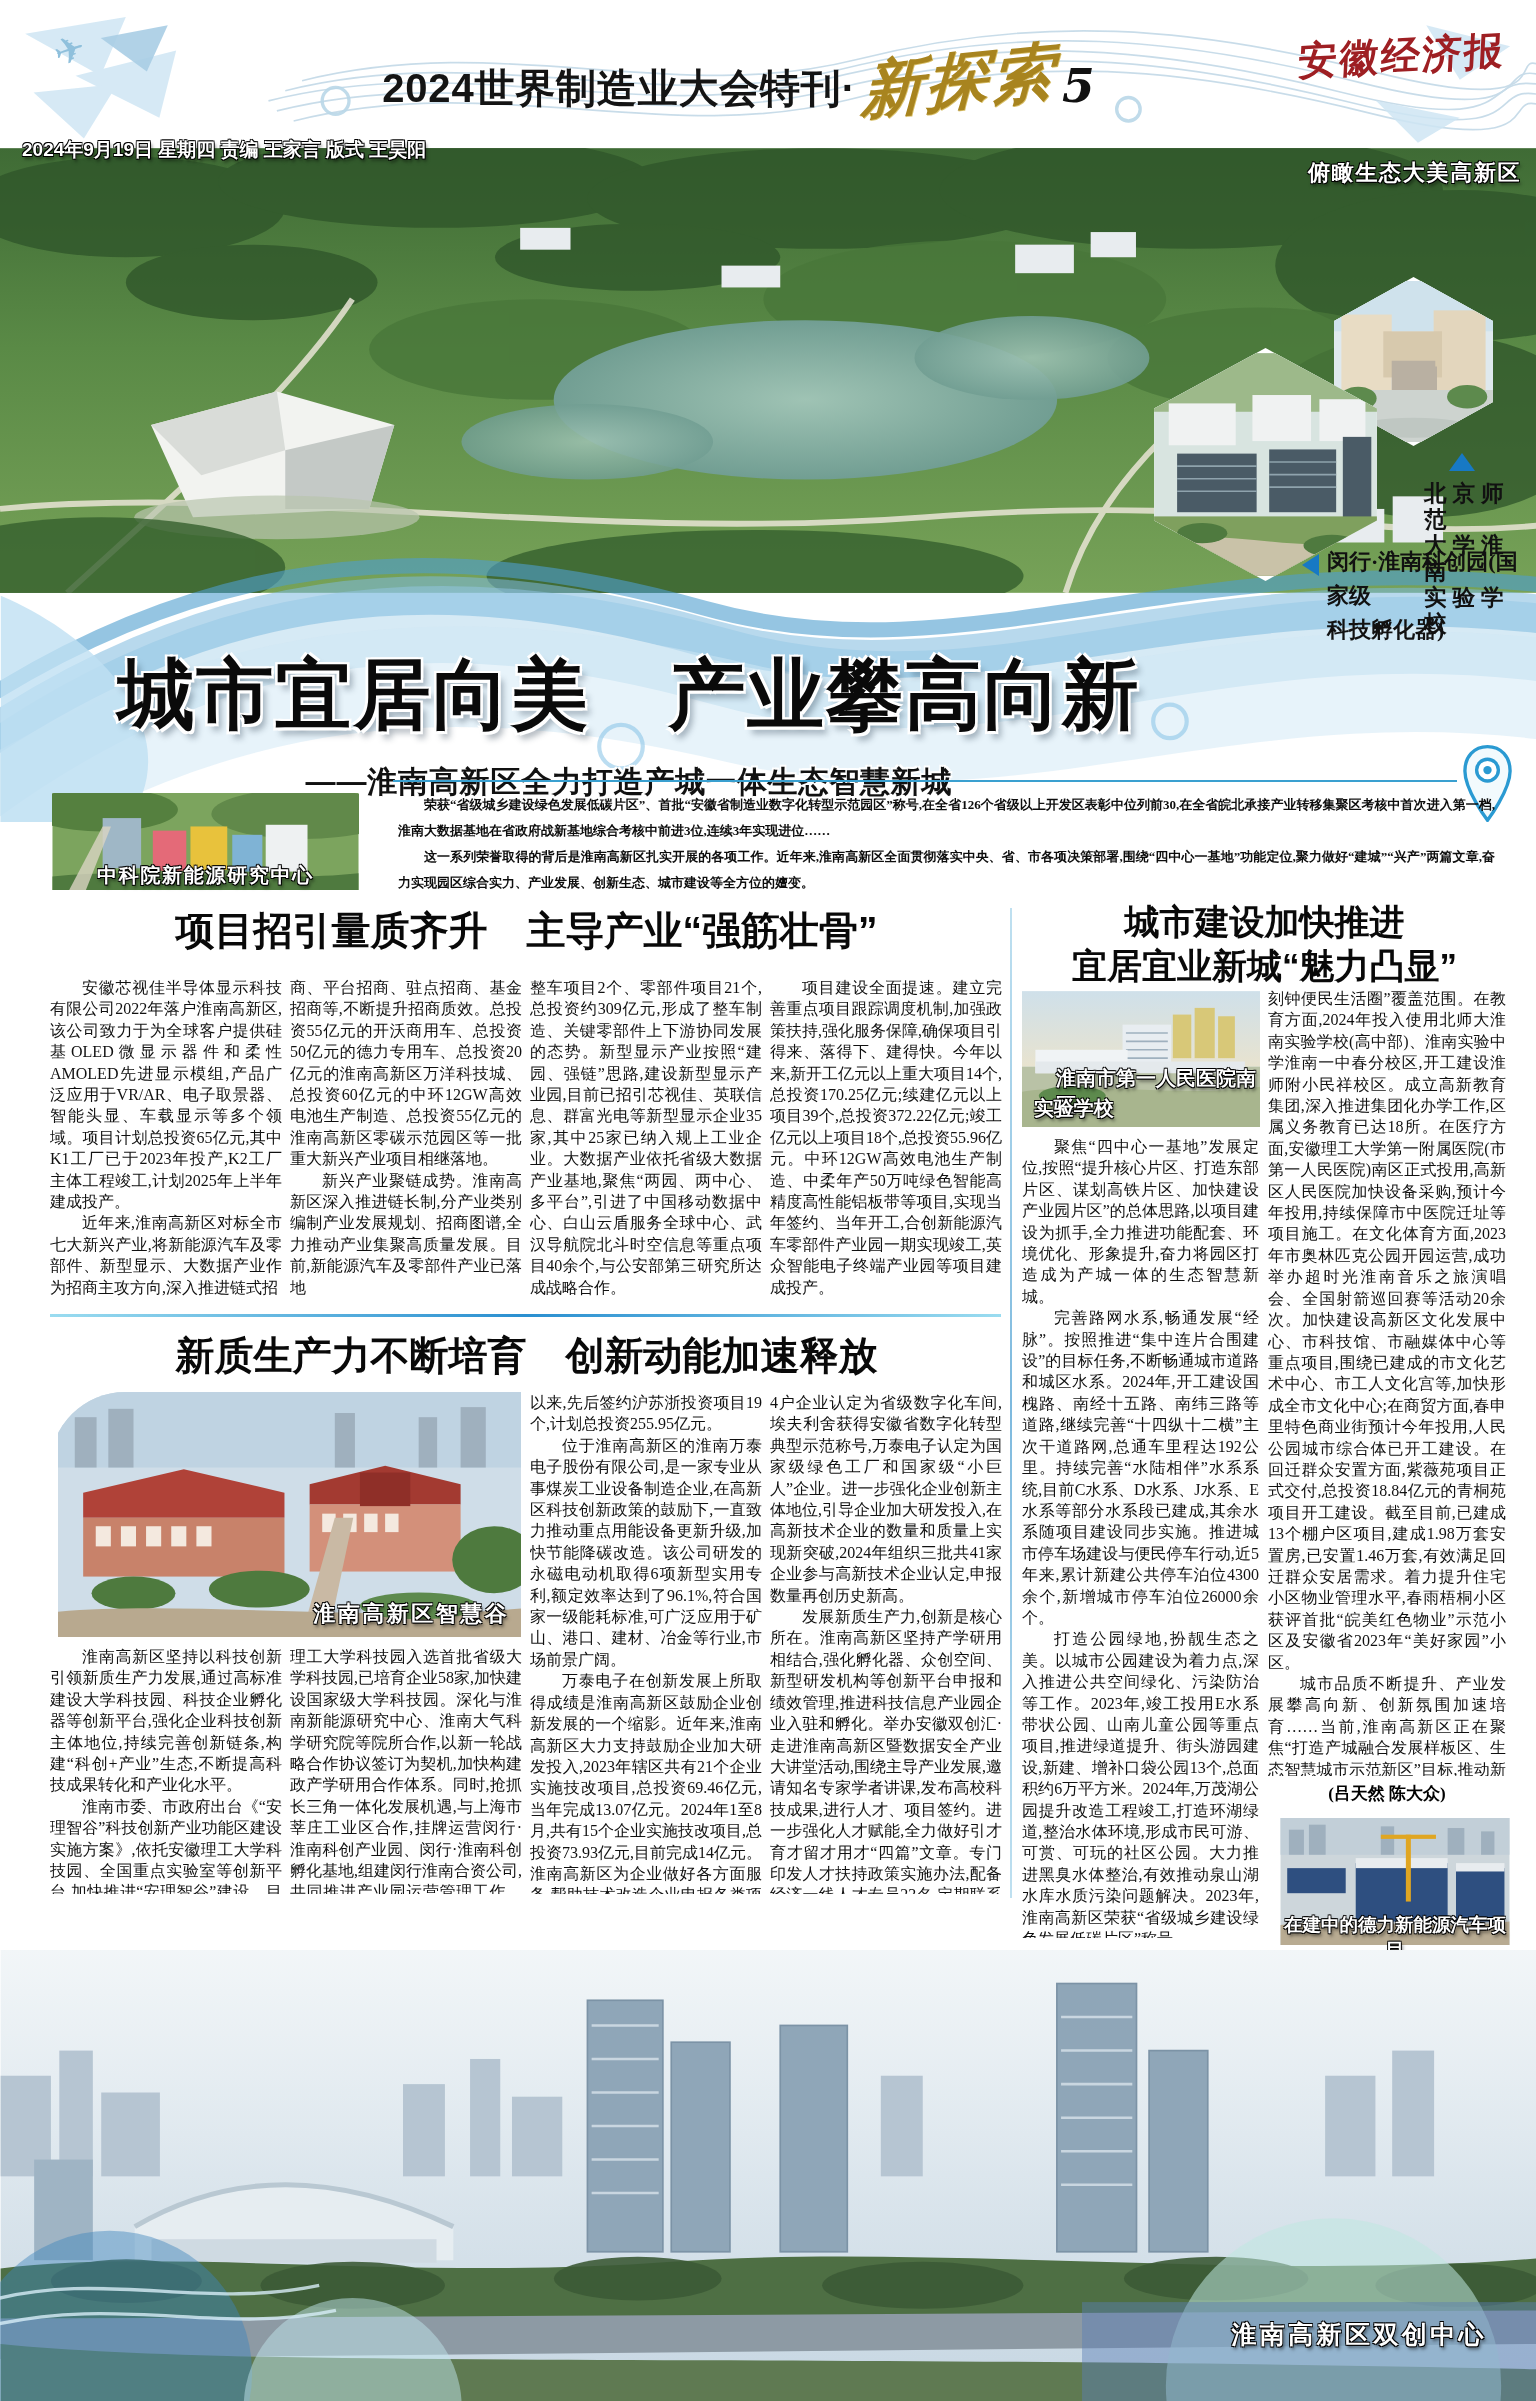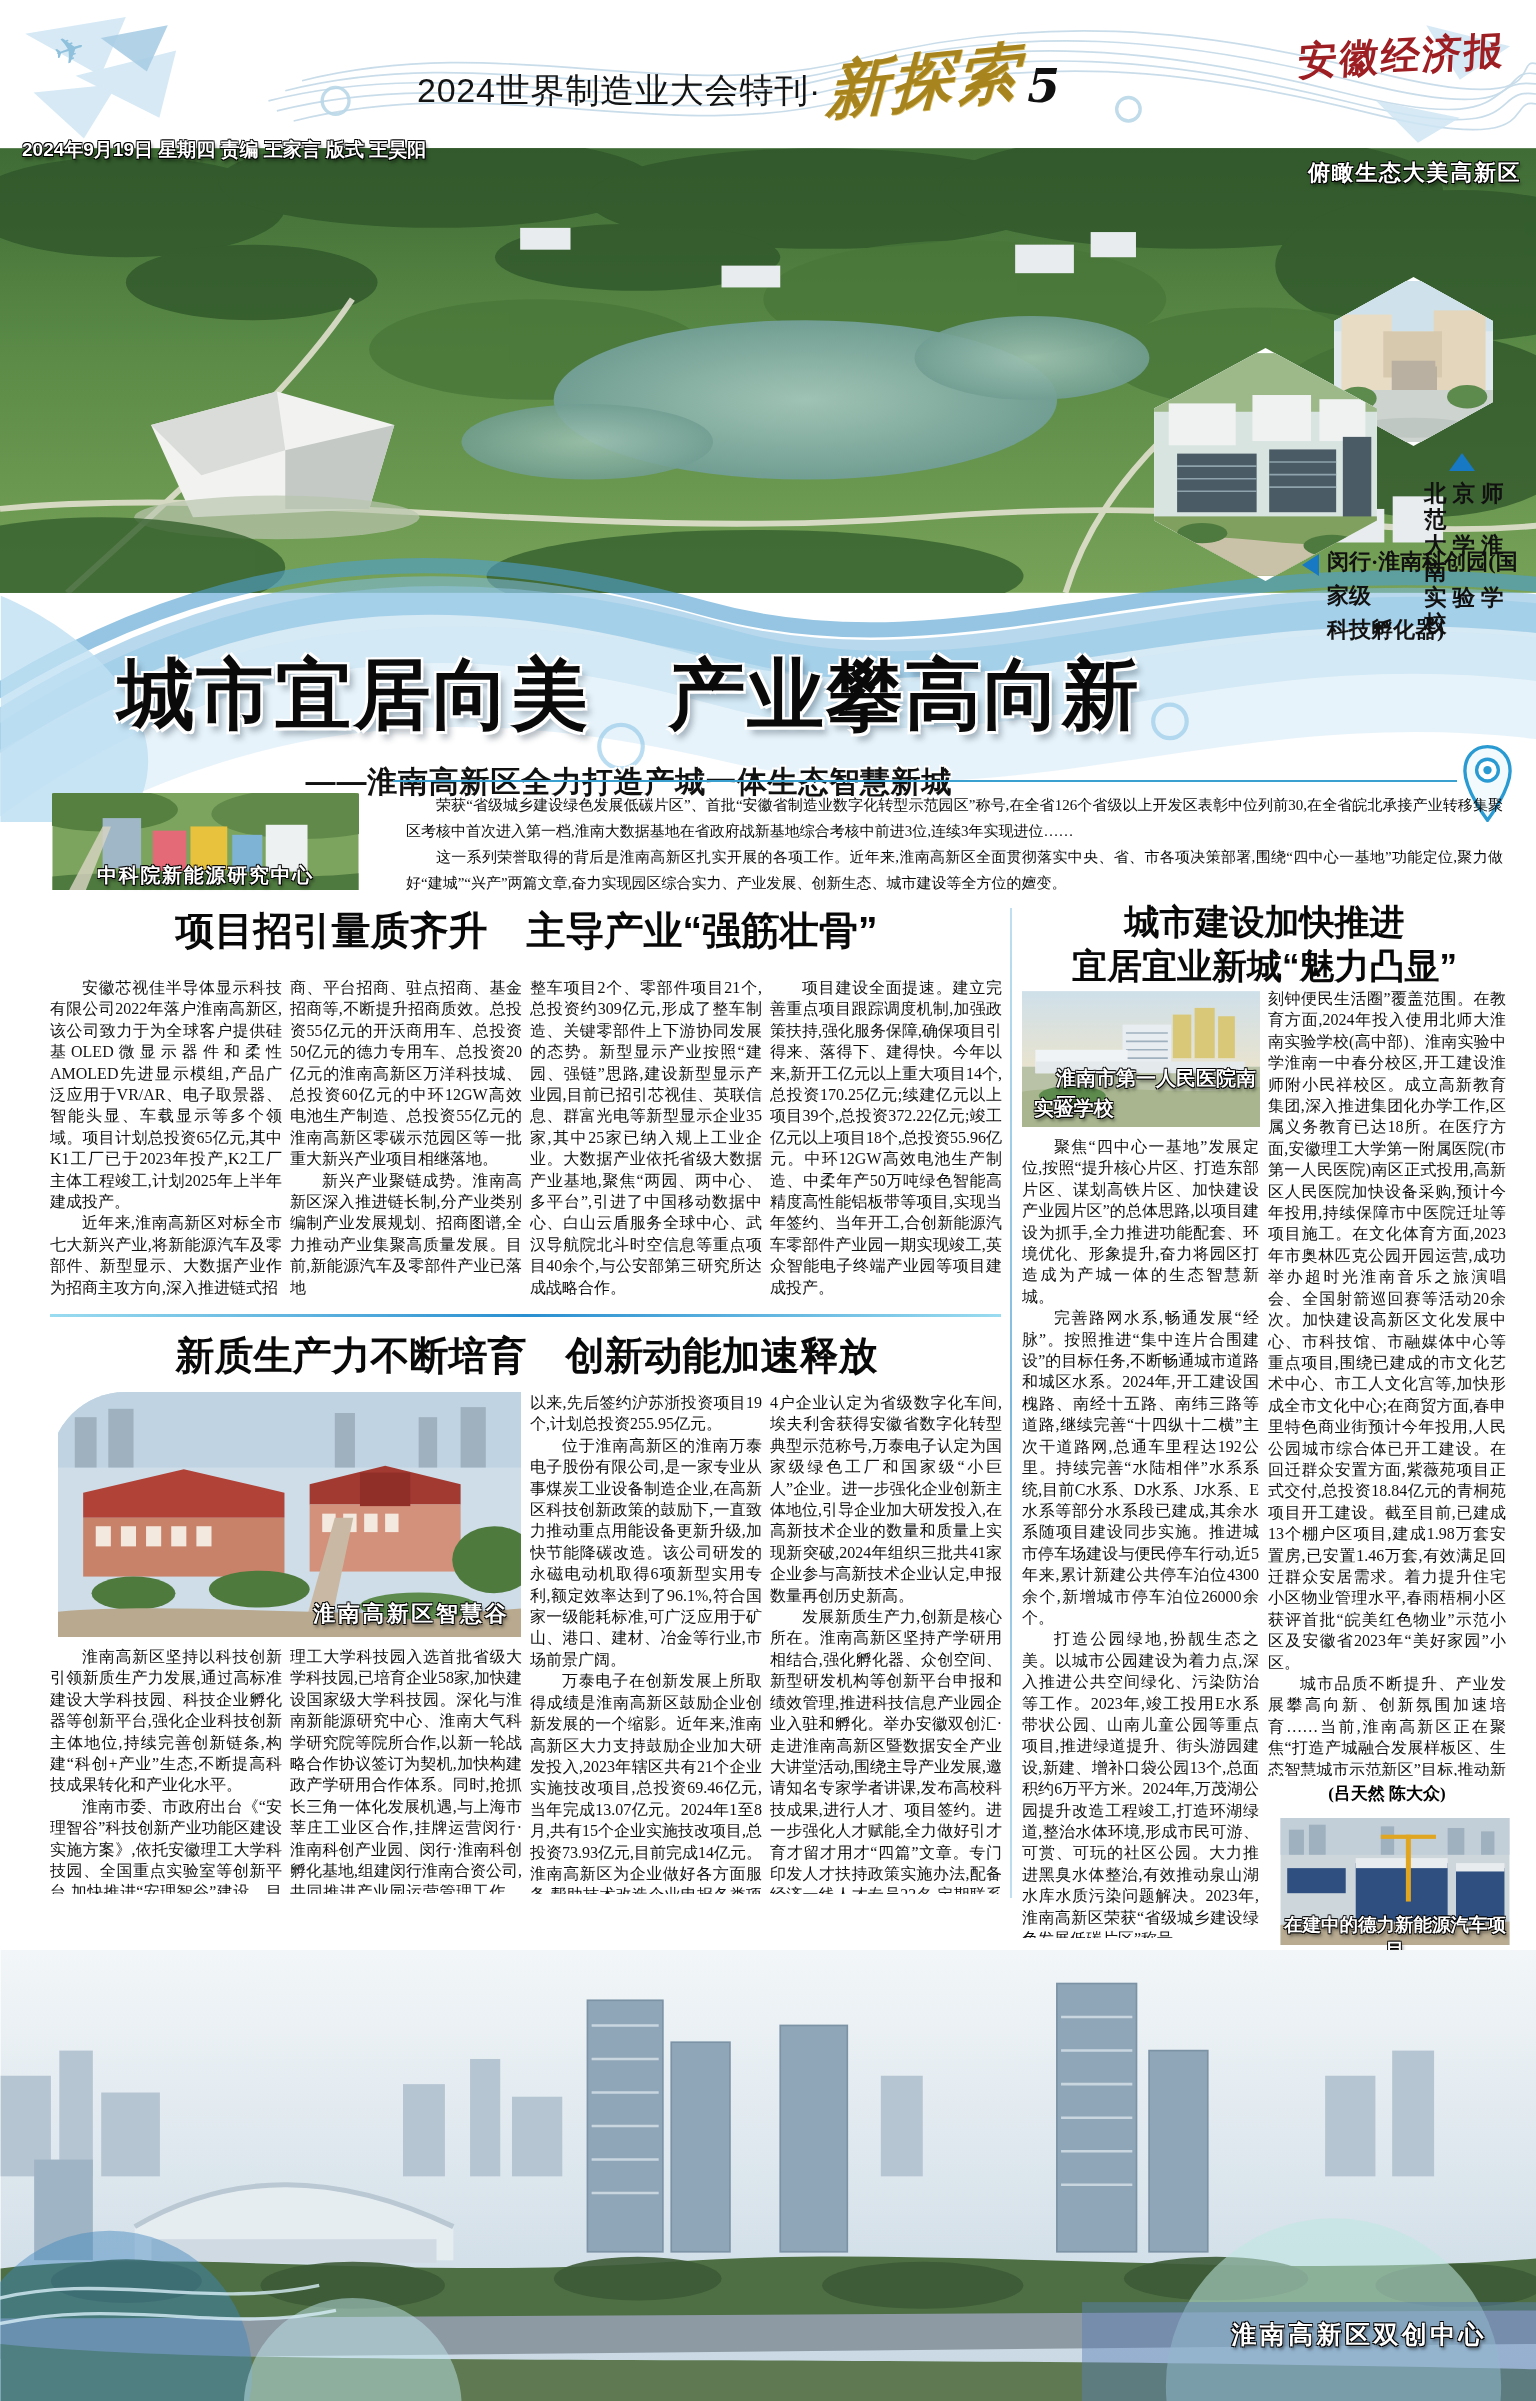--- a/index.html
+++ b/index.html
@@ -1,39 +1,39 @@
 <!DOCTYPE html>
 <html style="font-size:13.4px"><head>
 <meta charset="utf-8">
 <style>
   html,body{margin:0;padding:0;background:#e9edf0;}
   #page{position:relative;width:1537px;height:2401px;background:#ffffff;overflow:hidden;
         font-family:"Liberation Serif","DejaVu Serif",serif;}
   .abs{position:absolute;}
   
   .masthead-title{display:flex;align-items:baseline;justify-content:center;gap:5px;white-space:nowrap;}
-  .mh-main{font-family:"Liberation Sans","DejaVu Sans",sans-serif;font-weight:400;font-size:34px;color:#141414;letter-spacing:0.8px;}
+  .mh-main{font-family:"Liberation Sans","DejaVu Sans",sans-serif;font-weight:700;font-size:40px;color:#141414;letter-spacing:0.8px;}
   .mh-script{font-size:62px;font-weight:bold;font-style:italic;color:#a8841f;
              font-family:"DejaVu Serif","Liberation Serif",serif;transform:rotate(-6deg) skewX(-8deg);
              display:inline-block;letter-spacing:3.4px;text-shadow:0.8px 0.8px 0 #d9c06a;}
   .mh-page{font-size:47px;font-weight:900;font-style:italic;color:#111;font-family:"DejaVu Serif",serif;}
   .paper-logo{font-size:39px;font-weight:900;color:#9e1f23;transform:rotate(-3deg) skewX(-6deg);
               letter-spacing:2.5px;font-family:"DejaVu Serif",serif;}
   
   .photo-cap{color:#ffffff;font-weight:bold;
     text-shadow:0.8px 0.8px 0 #000,-0.8px -0.8px 0 #000,0.8px -0.8px 0 #000,-0.8px 0.8px 0 #000,1.7px 2.5px 3.4px rgba(0,0,0,.55);}
   .dateline{font-family:"Liberation Sans","DejaVu Sans",sans-serif;font-size:19px;}
   
   .headline{font-family:"Liberation Sans","DejaVu Sans",sans-serif;font-weight:900;color:#0a0a0a;
     font-size:77px;letter-spacing:1.7px;white-space:nowrap;
     text-shadow:-2.5px -2.5px 0 #fff,2.5px -2.5px 0 #fff,-2.5px 2.5px 0 #fff,2.5px 2.5px 0 #fff,5px 6.7px 6.7px rgba(20,40,60,.35);}
   .subhead{font-family:"Liberation Sans","DejaVu Sans",sans-serif;font-weight:800;color:#111;font-size:30px;letter-spacing:0.8px;
     text-shadow:-1.7px -1.7px 0 #fff,1.7px -1.7px 0 #fff,-1.7px 1.7px 0 #fff,1.7px 1.7px 0 #fff;}
   
-  .intro-text{font-size:15px;font-weight:normal;line-height:26px;text-align:justify;color:#0d0d0d;margin-left:8px;}
+  .intro-text{font-size:13px;font-weight:bold;line-height:26px;text-align:justify;color:#0d0d0d;}
   .intro-text p{margin:0;text-indent:2em;}
   
   .sec-title{font-family:"Liberation Sans","DejaVu Sans",sans-serif;font-weight:900;color:#090909;text-align:center;}
   .colbox{font-size:16px;line-height:21.4px;text-align:justify;color:#111;overflow:hidden;}
   .colbox p{margin:0;text-indent:2em;}
   .colbox p.cont{text-indent:0;}
   .byline{font-size:17px;font-weight:bold;text-align:center;padding-right:5px;}
   .vrule{width:1.7px;background:linear-gradient(#bfe0f0,#7db9de,#bfe0f0);}
   .hrule{height:2.5px;background:linear-gradient(90deg,#9adcf0,#2a8fd0,#9adcf0);}
   .hex{clip-path:polygon(50% 0%,97% 26%,97% 74%,50% 100%,3% 74%,3% 26%);}

